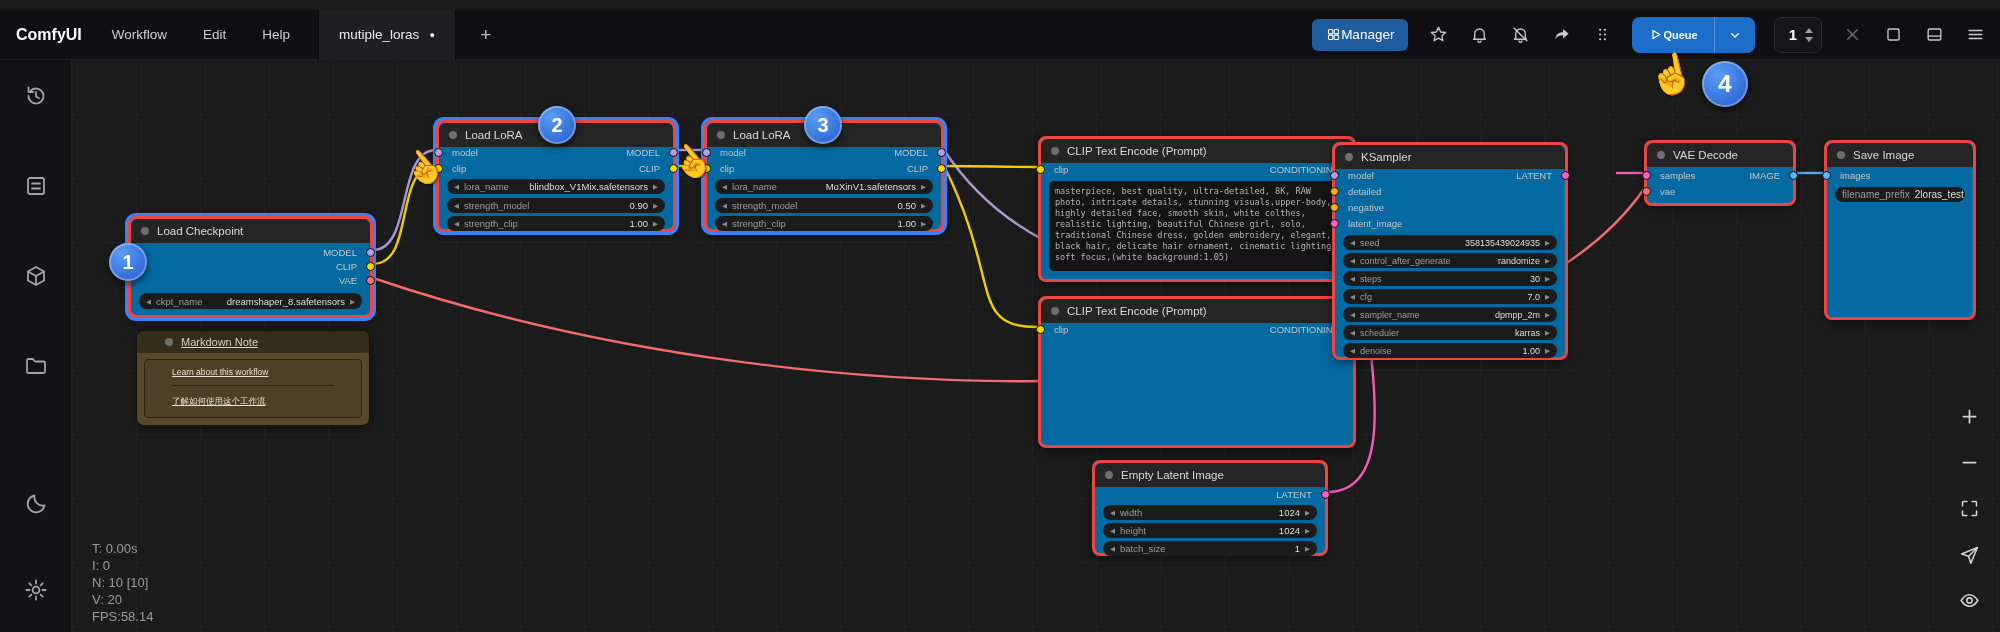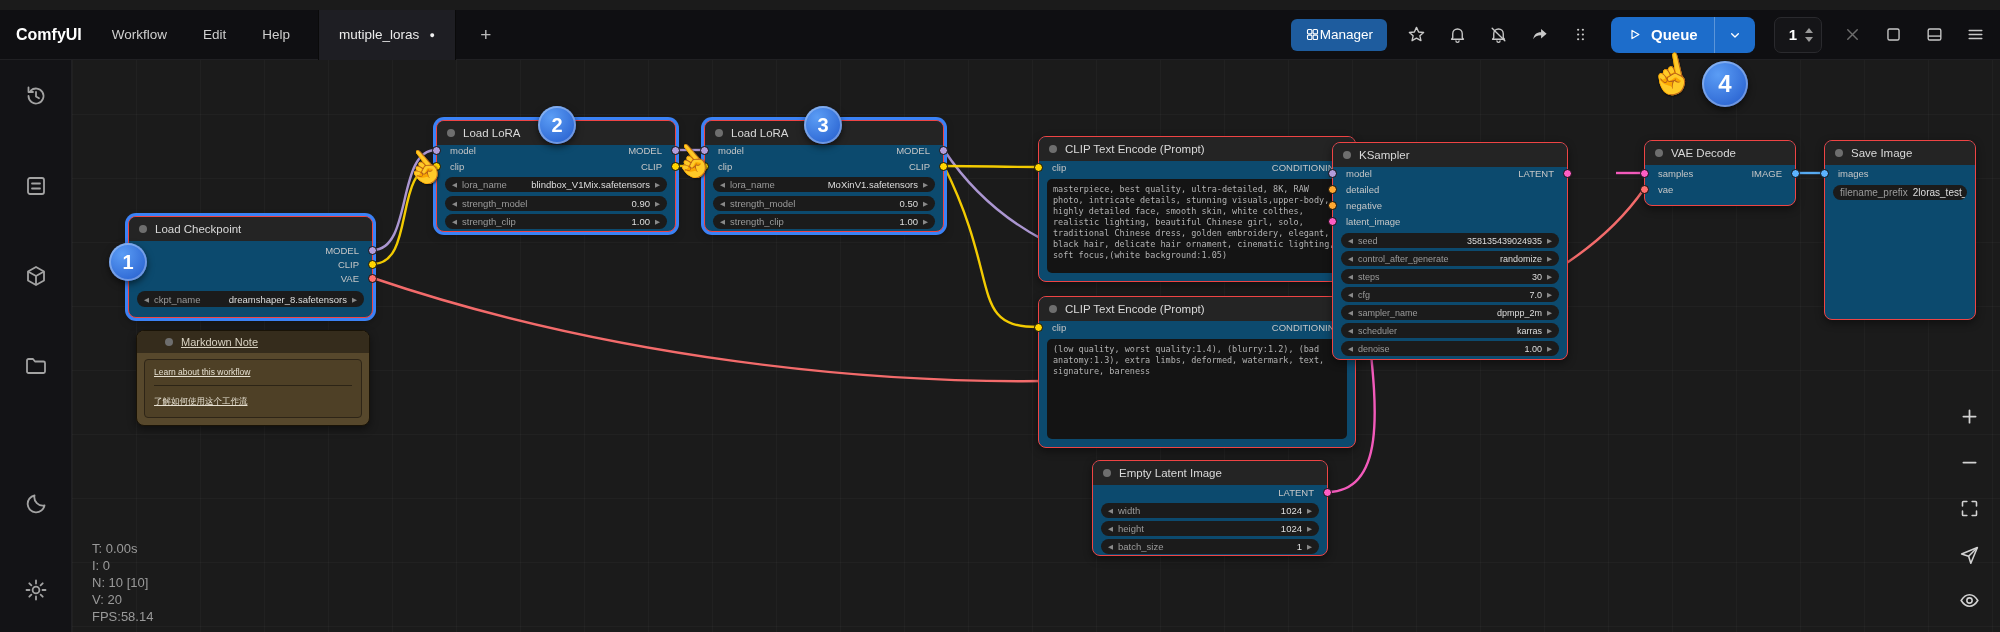--- a/index.html
+++ b/index.html
@@ -36,21 +36,21 @@
   .manager-btn {
     display:flex; align-items:center; background:#1e5c9e; color:#fff;
     height:32px; padding:0 14px; border-radius:6px; font-size:13.5px; cursor:pointer;
   }
   .tb-icon { width:22px; height:22px; display:flex; align-items:center; justify-content:center; color:#c9c9c9; cursor:pointer; }
   .tb-icon svg { width:19px; height:19px; }
   .tb-icon.dim { color:#6d6d6d; }
   .queue-group {
     display:flex; align-items:center; background:#1d6dcb; border-radius:8px; height:36px; overflow:hidden; cursor:pointer;
   }
-  .queue-main { display:flex; align-items:center; gap:9px; padding:0 16px; color:#fff; font-size:15px; font-weight:bold; height:100%;text-align:right; }
+  .queue-main { display:flex; align-items:center; padding:0 16px; color:#fff; font-size:11px; font-weight:bold; height:100%;text-align:right; }
   .queue-sep { width:1px; height:100%; background:rgba(255,255,255,0.28); }
   .queue-chevron { padding:0 12px; height:100%; display:flex; align-items:center; color:#fff; }
   .count-box {
     display:flex; align-items:center; background:#151518; border:1px solid #2a2a2e; border-radius:7px;
     height:36px; padding:0 8px 0 14px; gap:8px;
   }
   .count-num { color:#fff; font-size:15px; font-weight:bold; }
   .steppers { display:flex; flex-direction:column; gap:4px; }
   .tri-up { width:0; height:0; border-left:4px solid transparent; border-right:4px solid transparent; border-bottom:5px solid #9a9a9a; cursor:pointer; }
   .tri-down { width:0; height:0; border-left:4px solid transparent; border-right:4px solid transparent; border-top:5px solid #9a9a9a; cursor:pointer; }
@@ -63,21 +63,21 @@
   .sb-btn { width:40px; height:40px; display:flex; align-items:center; justify-content:center; color:#a3a3a3; cursor:pointer; }
   .sb-btn svg { width:24px; height:24px; }
   .sb-bottom { margin-top:auto; display:flex; flex-direction:column; align-items:center; gap:46px; padding-bottom:22px; }
   
   .wires { position:absolute; left:0; top:0; width:2000px; height:632px; z-index:1; }
   .wires path { fill:none; stroke-width:2.4px; opacity:0.95; }
   .w-model { stroke:#b39ddb; } .w-clip { stroke:#ffd500; } .w-vae { stroke:#ff7070; }
   .w-cond { stroke:#ffa931; } .w-latent { stroke:#ff5ec4; } .w-image { stroke:#5bb3ff; }
   
   .node {
-    position:absolute; background:#0c4a6e; border:1px solid #ef4444; border-radius:8px;
+    position:absolute; background:#0369a1; border:3px solid #ef4444; border-radius:8px;
     box-shadow:0 3px 8px rgba(0,0,0,0.45); z-index:2;
   }
   .node.selected { box-shadow:0 0 0 3px #3b82f6, 0 3px 8px rgba(0,0,0,0.5); }
   .node-title {
     height:24px; background:#242424; border-radius:7px 7px 0 0; display:flex; align-items:center;
     gap:8px; padding:0 10px; color:#d9d9d9; font-size:11.5px; white-space:nowrap; overflow:hidden;
   }
   .tdot { width:8px; height:8px; border-radius:50%; background:#6e6e6e; flex:0 0 auto; }
   .slot { position:absolute; font-size:9.5px; color:#c6c6c6; line-height:12px; white-space:nowrap; }
   .slot.in { left:13px; } .slot.out { right:13px; }
@@ -94,21 +94,21 @@
   .wval { margin-left:auto; color:#dedede; }
   .warr { color:#8a8a8a; font-size:6.5px; line-height:15px; }
   .prompt {
     position:absolute; left:8px; right:8px; top:42px; bottom:8px; background:#141414; border-radius:5px;
     padding:5px 6px; font-family:"DejaVu Sans Mono", monospace; font-size:8.5px; line-height:1.3;
     color:#b3b3b3; overflow:hidden; white-space:pre-wrap; word-break:break-word;
   }
   
   .note { position:absolute; background:#57482c; border:1px solid #191307; border-radius:8px; z-index:2; box-shadow:0 3px 8px rgba(0,0,0,0.45); }
   .note-title { height:22px; background:#352c1c; border-radius:7px 7px 0 0; display:flex; align-items:center; gap:8px; padding:0 28px; font-size:11px; color:#d8d2c2;text-decoration:underline; }
-  .note-body { position:absolute; left:7px; right:7px; top:28px; bottom:7px; background:#4e4026; border:1px solid #2e2517; border-radius:4px; padding:7px 9px; }
+  .note-body { position:absolute; left:7px; right:7px; top:28px; bottom:7px; background:#4e4026; border:1px solid #2e2517; border-radius:4px; padding:7px 27px; }
   .note-link { font-size:8.5px; color:#e6e0d2; text-decoration:underline; cursor:pointer; display:block; }
   .note-hr { border:none; border-top:1px solid #2c2416; margin:8px 0 10px 0; }
   
   .badge {
     position:absolute; border-radius:50%; background:radial-gradient(circle at 35% 30%, #5b9df5, #2057c9);
     color:#fff; font-weight:bold; display:flex; align-items:center; justify-content:center;
     box-shadow:0 3px 7px rgba(0,0,0,0.55), inset 0 0 0 2px rgba(255,255,255,0.30); z-index:40;
   }
   .hand { position:absolute; color:#f7c636; text-shadow:0 1px 2px rgba(0,0,0,0.6); z-index:41; line-height:1; }
   
@@ -380,21 +380,20 @@
 
   <div class="node" style="left:1038px;top:296px;width:318px;height:152px">
     <div class="node-title">
       <span class="tdot"></span>
       <span>CLIP Text Encode (Prompt)</span>
     </div>
     <span class="slot in" style="top:25px">clip</span>
     <span class="slot out" style="top:25px">CONDITIONING</span>
     <i class="port pl p-clip" style="top:26px"></i>
     <i class="port pr p-cond" style="top:26px"></i>
-    <div class="prompt">(low quality, worst quality:1.4), (blurry:1.2), (bad anatomy:1.3), extra limbs, deformed, watermark, text, signature, bareness</div>
   </div>
 
   <div class="node" style="left:1092px;top:460px;width:236px;height:96px">
     <div class="node-title">
       <span class="tdot"></span>
       <span>Empty Latent Image</span>
     </div>
     <span class="slot out" style="top:26px">LATENT</span>
     <i class="port pr p-latent" style="top:27px"></i>
     <div class="widget" style="top:42px">

